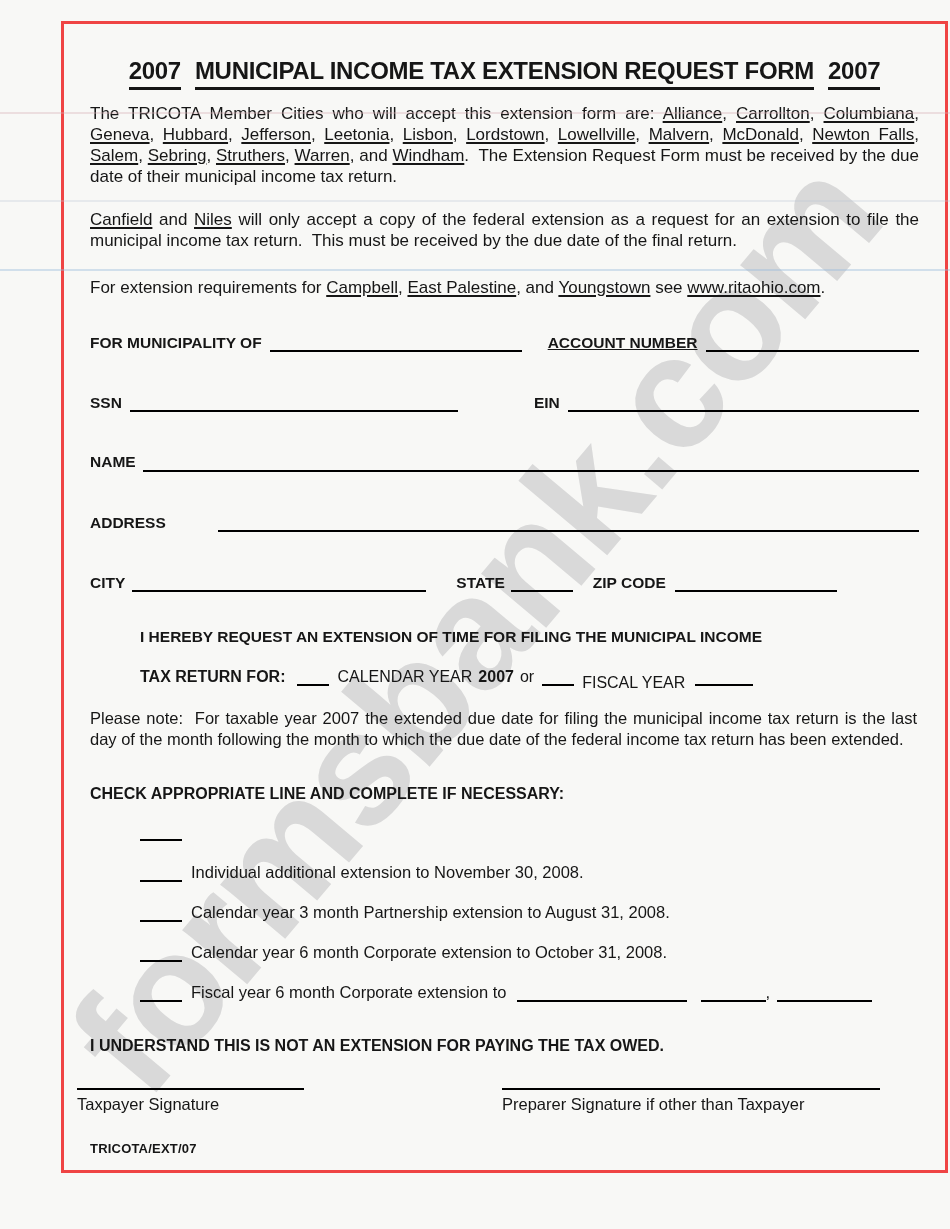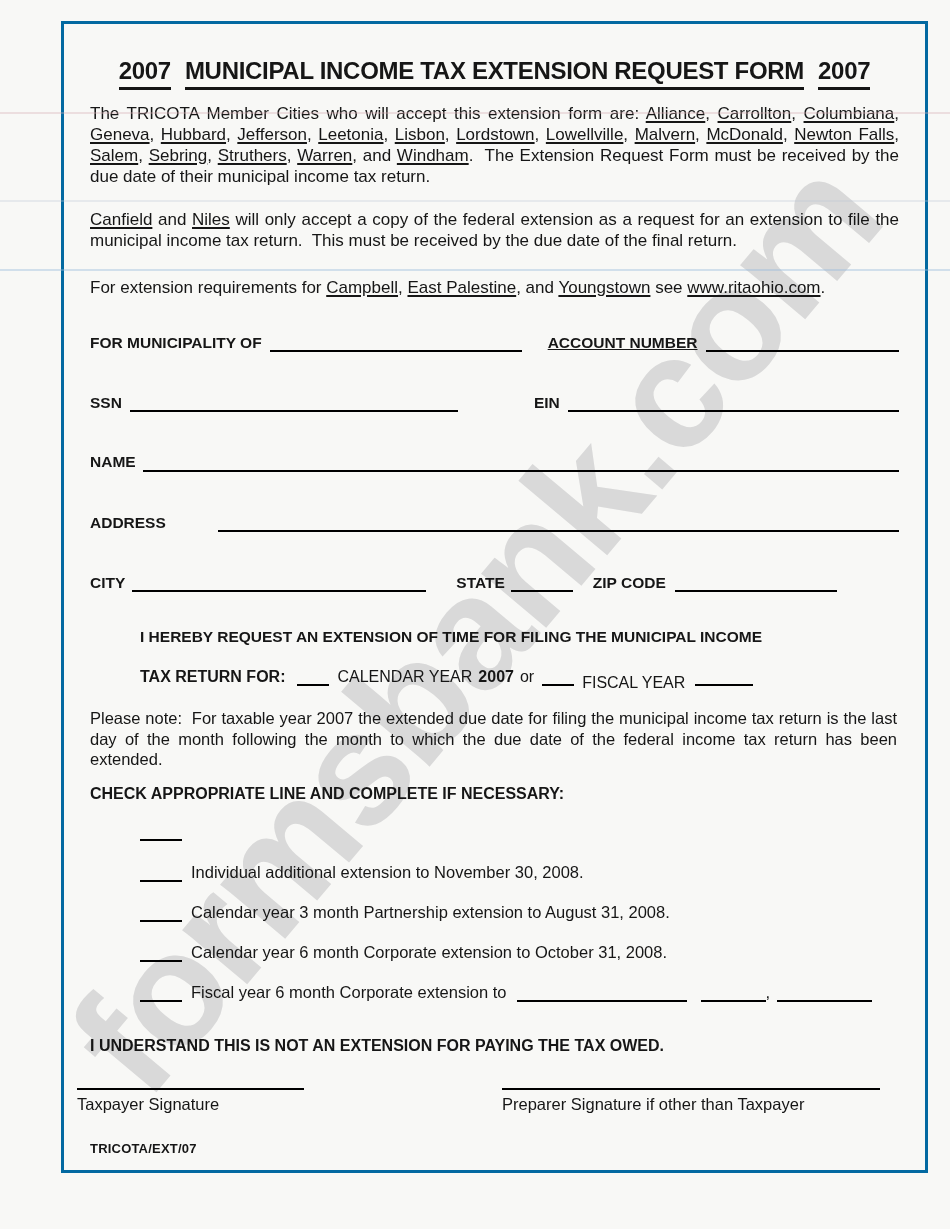--- a/index.html
+++ b/index.html
@@ -17,21 +17,21 @@
   
   .watermark{
     position:absolute;left:50%;top:51%;z-index:0;
     transform:translate(-50%,-50%) rotate(-50deg);
     font-size:160px;font-weight:bold;letter-spacing:-3px;
     color:#d9d9d9;white-space:nowrap;user-select:none;
   }
   
   .frame{
     position:absolute;left:61px;top:21px;width:861px;height:1146px;
-    border:3px solid #0369a1;z-index:1;
+    border:3px solid #ef4444;z-index:1;padding-left:20px;
   }
   .content{position:absolute;left:0;top:0;right:0;bottom:0;}
   .title{
     position:absolute;top:33px;left:0;right:0;
     display:flex;justify-content:center;align-items:flex-end;gap:14px;
     font-weight:bold;font-size:24px;letter-spacing:-0.3px;white-space:nowrap;
   }
   .title span{border-bottom:3px solid #141414;padding-bottom:2px;}
   .para{position:absolute;left:26px;right:26px;font-size:17px;line-height:21px;text-align:justify;}
   .para .u, .u{text-decoration:underline;text-decoration-thickness:1.5px;text-underline-offset:2px;}

